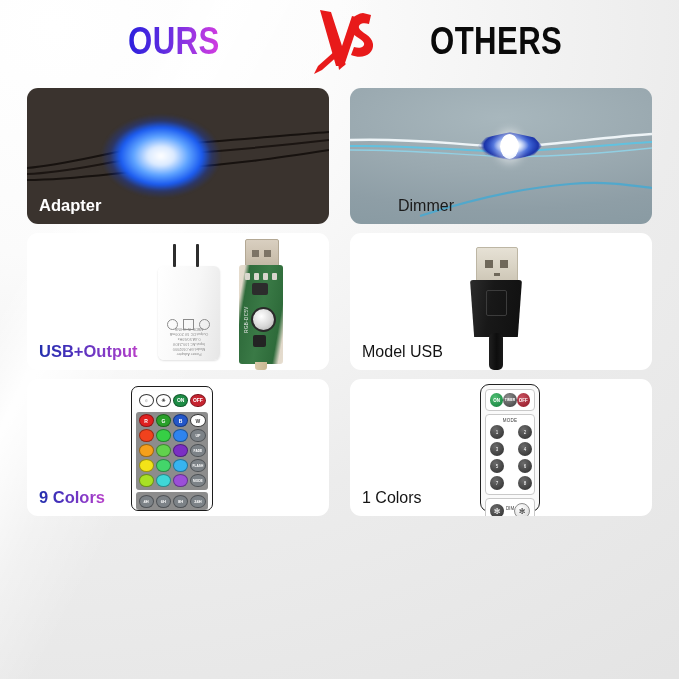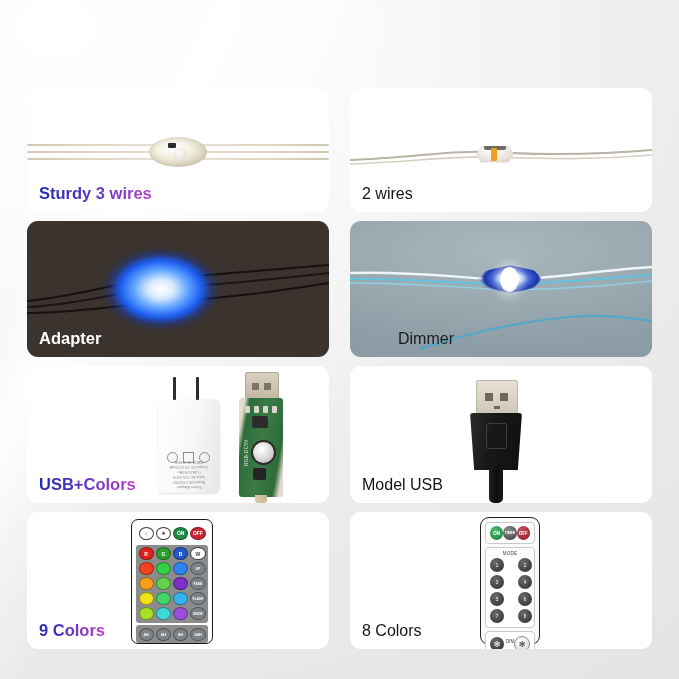--- a/index.html
+++ b/index.html
@@ -583,49 +583,40 @@
     background: radial-gradient(circle at 38% 32%, #ffffff, #d3d3d3);
     color: #2b2b2b;
     border: 0.8px solid #8d8d8d;
   }
 </style>
 </head>
 <body>
 
 <div id="stage">
 
+  <div class="header">
+    <div class="hdr-ours">OURS</div>
+
+    <div class="hdr-vs">
+      <svg width="80" height="80" viewBox="0 0 80 80" aria-hidden="true">
+        <g fill="#e81a1a">
+          <path d="M12 62 L30 46 L34 50 L16 66 L8 70 Z"></path>
+          <path d="M14 6 L25 8 L36 42 L46 12 L54 14 L38 62 L30 62 Z"></path>
+          <path d="M57 9 C49 10 43 16 44 24 C45 32 56 34 58 39 C59 43 54 45 48 43 L45 51 C57 56 68 50 67 40 C66 31 55 29 53 24 C52 20 57 18 63 20 L65 11 Z"></path>
+          <path d="M31 52 L40 60 L33 66 Z"></path>
+        </g>
+      </svg>
+
+    </div>
+
+    <div class="hdr-others">OTHERS</div>
+  </div>
 
   <div class="grid">
 
-    <div class="row r1">
-
-      <div class="card">
-        <div class="wires3">
-          <div class="w3-line a"></div>
-          <div class="w3-line b"></div>
-          <div class="w3-line c"></div>
-          <div class="led3"></div>
-        </div>
-        <div class="card-label grad">Sturdy 3 wires</div>
-      </div>
-
-      <div class="card">
-        <div class="wires2">
-          <svg class="w2-svg" width="302" height="124" aria-hidden="true">
-            <path d="M0 72 C60 70 100 62 140 64 C180 66 230 68 302 62" stroke="#b9b3a6" stroke-width="2.2" fill="none"></path>
-            <path d="M0 76 C60 74 100 68 140 69 C180 70 230 73 302 67" stroke="#d5cfc1" stroke-width="1.6" fill="none"></path>
-          </svg>
-          <div class="led2">
-              <b></b>
-              <i></i>
-            </div>
-        </div>
-        <div class="card-label plain">2 wires</div>
-      </div>
-    </div>
 
     <div class="row r2">
 
       <div class="card dark">
         <div class="glow-wrap">
           <svg class="dark-wire" width="302" height="136" aria-hidden="true">
             <path d="M0 80 C50 76 90 60 150 56 C210 52 250 48 302 44" stroke="#17120f" stroke-width="2" fill="none"></path>
             <path d="M0 86 C50 84 90 70 150 66 C210 62 250 58 302 52" stroke="#1b1512" stroke-width="2" fill="none"></path>
             <path d="M0 92 C50 92 90 84 150 80 C210 76 250 70 302 62" stroke="#17120f" stroke-width="2" fill="none"></path>
           </svg>
@@ -682,21 +673,21 @@
               <span class="pcb-pad" style="left:24px"></span>
               <span class="pcb-pad" style="left:33px"></span>
               <div class="pcb-chip2"></div>
               <div class="pcb-btn"></div>
               <div class="pcb-chip"></div>
               <div class="pcb-txt">RGB-DC5V</div>
             </div>
             <div class="pcb-tail"></div>
           </div>
         </div>
-        <div class="card-label grad">USB+Colors</div>
+        <div class="card-label grad">USB+Output</div>
       </div>
 
       <div class="card">
         <div class="usbplug">
           <div class="up-metal">
               <i></i>
               <b></b>
               <s></s>
             </div>
           <div class="up-body"></div>
@@ -772,18 +763,18 @@
               <div class="r10-n">8</div>
             </div>
           </div>
           <div class="r10-bot">
             <div class="r10-sun">✻</div>
             <div class="r10-dim-label">DIM</div>
             <div class="r10-sun light">✻</div>
 
           </div>
         </div>
-        <div class="card-label plain">8 Colors</div>
+        <div class="card-label plain">1 Colors</div>
       </div>
     </div>
 
   </div>
 </div>
 
 </body></html>

